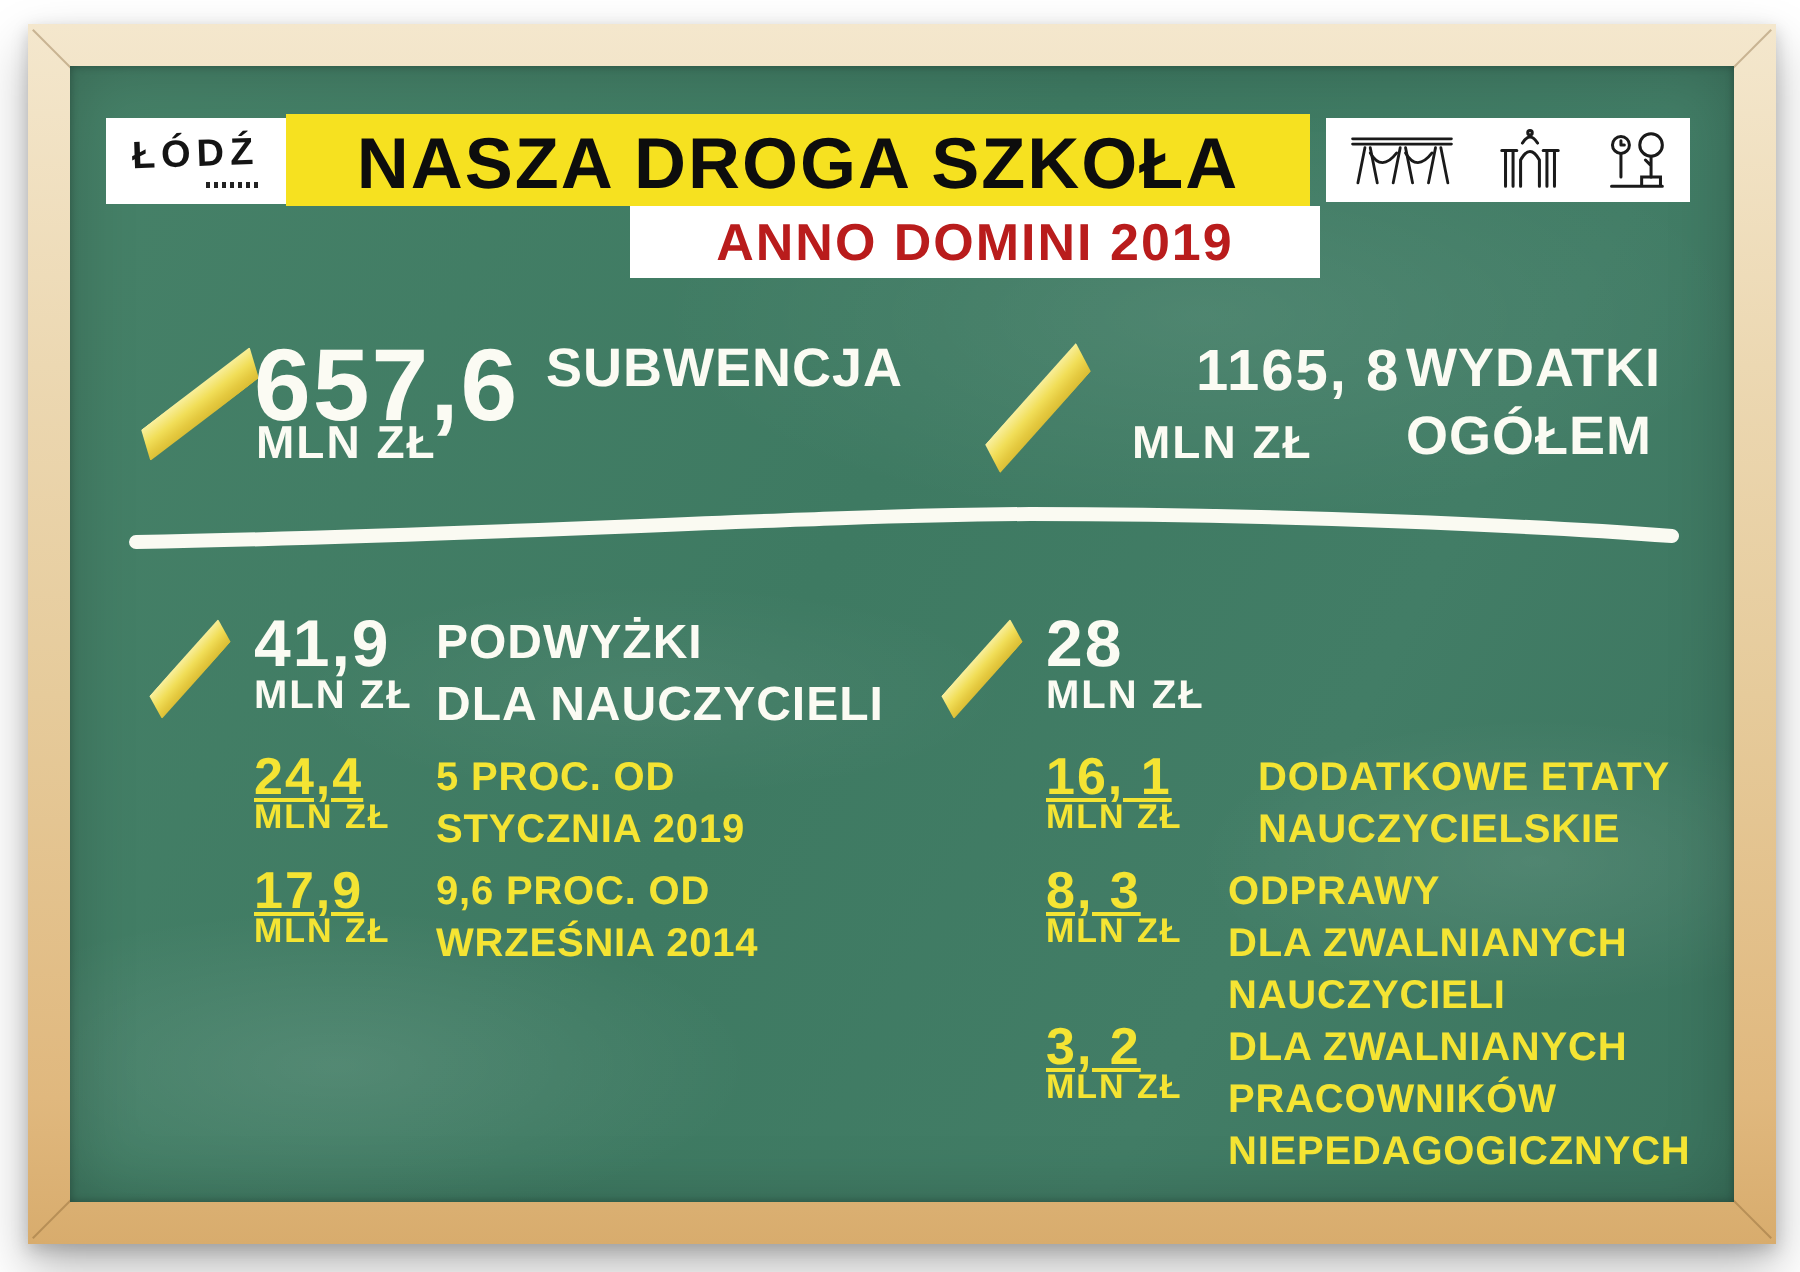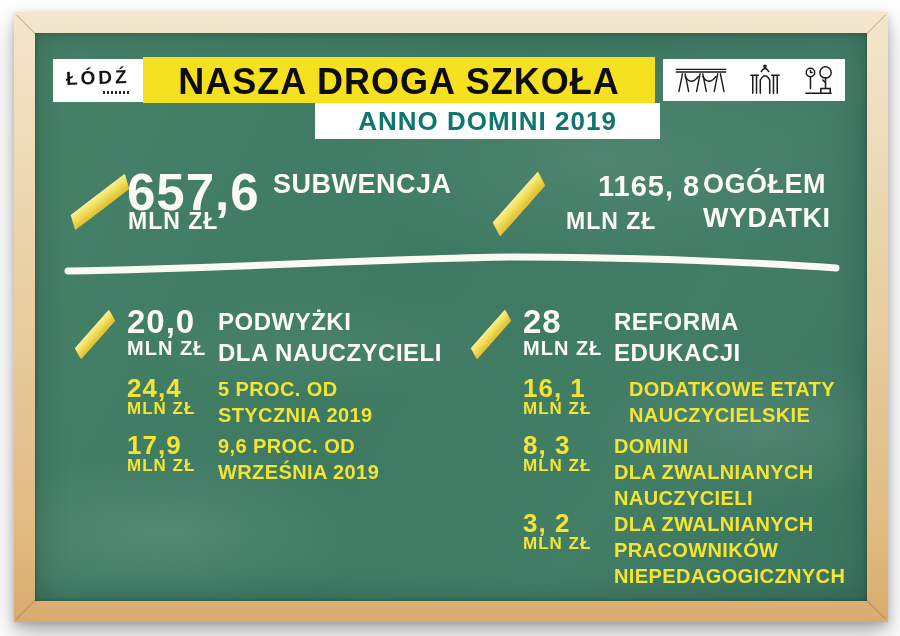--- a/index.html
+++ b/index.html
@@ -29,41 +29,41 @@
   .logo-box{position:absolute;left:53px;top:59px;width:90px;height:43px;background:#ffffff;
             display:flex;flex-direction:column;align-items:center;justify-content:center;}
   .logo-text{font-weight:700;font-size:19px;letter-spacing:3px;color:#141414;transform:rotate(-2deg);}
   .logo-marks{width:26px;height:3px;margin-top:2px;align-self:flex-end;margin-right:14px;
               background:repeating-linear-gradient(90deg,#222 0 2px,transparent 2px 4px);}
   .banner{position:absolute;left:143px;top:57px;width:512px;height:46px;background:#f6e120;
           display:flex;align-items:flex-end;justify-content:center;}
   .banner-title{font-weight:800;font-size:36px;letter-spacing:1px;color:#0d0d0d;white-space:nowrap;}
   .subbanner{position:absolute;left:315px;top:103px;width:345px;height:36px;background:#ffffff;
              display:flex;align-items:center;justify-content:center;}
-  .subbanner-title{font-weight:800;font-size:26px;letter-spacing:1px;color:#0f766e;white-space:nowrap;}
+  .subbanner-title{font-weight:800;font-size:26px;letter-spacing:1px;color:#b91c1c;white-space:nowrap;}
   .icons-box{position:absolute;left:663px;top:59px;width:182px;height:42px;background:#ffffff;
              display:flex;align-items:center;justify-content:center;gap:17px;}
   .icons-box svg{display:block;}
 
   
   .chalk{position:absolute;border-radius:2px;
          background:linear-gradient(180deg,#f9f0a0 0%,#f1de58 45%,#e5ca40 75%,#dabd34 100%);
          box-shadow:0 1px 2px rgba(0,0,0,.25);
          clip-path:polygon(8% 0,100% 6%,92% 100%,0 94%);}
   .chalk.big{width:74px;height:16px;}
   .chalk.small{width:56px;height:13px;}
 
   
   .w{color:#fbfbf3;}
   .y{color:#f4e433;}
   .val{position:absolute;font-weight:800;line-height:1;letter-spacing:1px;white-space:nowrap;}
   .unit{position:absolute;font-weight:800;line-height:1;letter-spacing:1px;white-space:nowrap;}
   .lbl{position:absolute;font-weight:800;white-space:nowrap;}
   .lbl div{white-space:nowrap;}
-  .fs48{font-size:51px;text-align:right;} .fs42{font-size:29px;margin-left:33px;} .fs34{font-size:33px;} .fs27{font-size:26px;}
+  .fs48{font-size:51px;text-align:right;} .fs42{font-size:29px;margin-left:33px;} .fs34{font-size:33px;} .fs27{font-size:26px;text-decoration:underline;}
   .fs24{font-size:23px;} .fs20{font-size:20px;} .fs17{font-size:17px;}
   .lbl.top{font-size:27px;line-height:34px;letter-spacing:.5px;}
   .lbl.sec{font-size:24px;line-height:31px;letter-spacing:.5px;}
   .lbl.sub{font-size:20px;line-height:26px;letter-spacing:.4px;}
 
   .divider{position:absolute;left:0;top:0;pointer-events:none;}
 </style>
 </head>
 <body>
 
@@ -119,65 +119,61 @@
     <div class="val w fs48" style="left:127px;top:167px;">657,6</div>
     <div class="unit w fs24" style="left:128px;top:210px;">MLN ZŁ</div>
     <div class="lbl top w" style="left:273px;top:167px;text-align:right;">
       <div>SUBWENCJA</div>
     </div>
 
     <div class="chalk big" style="left:482px;top:196px;transform:rotate(-49deg);"></div>
     <div class="val w fs42" style="left:565px;top:172px;">1165, 8</div>
     <div class="unit w fs24" style="left:566px;top:210px;">MLN ZŁ</div>
     <div class="lbl top w" style="left:703px;top:167px;">
+      <div>WYDATKI</div>
       <div>OGÓŁEM</div>
-      <div>WYDATKI</div>
     </div>
 
     <div class="chalk small" style="left:67px;top:328px;transform:rotate(-49deg);"></div>
-    <div class="val w fs34" style="left:127px;top:305px;">20,0</div>
+    <div class="val w fs34" style="left:127px;top:305px;">41,9</div>
     <div class="unit w fs20" style="left:127px;top:338px;">MLN ZŁ</div>
     <div class="lbl sec w" style="left:218px;top:306px;">
       <div>PODWYŻKI</div>
       <div>DLA NAUCZYCIELI</div>
     </div>
 
     <div class="val y fs27" style="left:127px;top:375px;">24,4</div>
     <div class="unit y fs17" style="left:127px;top:400px;">MLN ZŁ</div>
     <div class="lbl sub y" style="left:218px;top:376px;">
       <div>5 PROC. OD</div>
       <div>STYCZNIA 2019</div>
     </div>
 
     <div class="val y fs27" style="left:127px;top:432px;">17,9</div>
     <div class="unit y fs17" style="left:127px;top:457px;">MLN ZŁ</div>
     <div class="lbl sub y" style="left:218px;top:433px;">
       <div>9,6 PROC. OD</div>
-      <div>WRZEŚNIA 2019</div>
+      <div>WRZEŚNIA 2014</div>
     </div>
 
     <div class="chalk small" style="left:463px;top:328px;transform:rotate(-49deg);"></div>
     <div class="val w fs34" style="left:523px;top:305px;">28</div>
     <div class="unit w fs20" style="left:523px;top:338px;">MLN ZŁ</div>
-    <div class="lbl sec w" style="left:614px;top:306px;">
-      <div>REFORMA</div>
-      <div>EDUKACJI</div>
-    </div>
 
     <div class="val y fs27" style="left:523px;top:375px;">16, 1</div>
     <div class="unit y fs17" style="left:523px;top:400px;">MLN ZŁ</div>
     <div class="lbl sub y" style="left:614px;top:376px;margin-left:15px;">
       <div>DODATKOWE ETATY</div>
       <div>NAUCZYCIELSKIE</div>
     </div>
 
     <div class="val y fs27" style="left:523px;top:432px;">8, 3</div>
     <div class="unit y fs17" style="left:523px;top:457px;">MLN ZŁ</div>
     <div class="lbl sub y" style="left:614px;top:433px;">
-      <div>DOMINI</div>
+      <div>ODPRAWY</div>
       <div>DLA ZWALNIANYCH</div>
       <div>NAUCZYCIELI</div>
     </div>
 
     <div class="val y fs27" style="left:523px;top:510px;">3, 2</div>
     <div class="unit y fs17" style="left:523px;top:535px;">MLN ZŁ</div>
     <div class="lbl sub y" style="left:614px;top:511px;">
       <div>DLA ZWALNIANYCH</div>
       <div>PRACOWNIKÓW</div>
       <div>NIEPEDAGOGICZNYCH</div>

